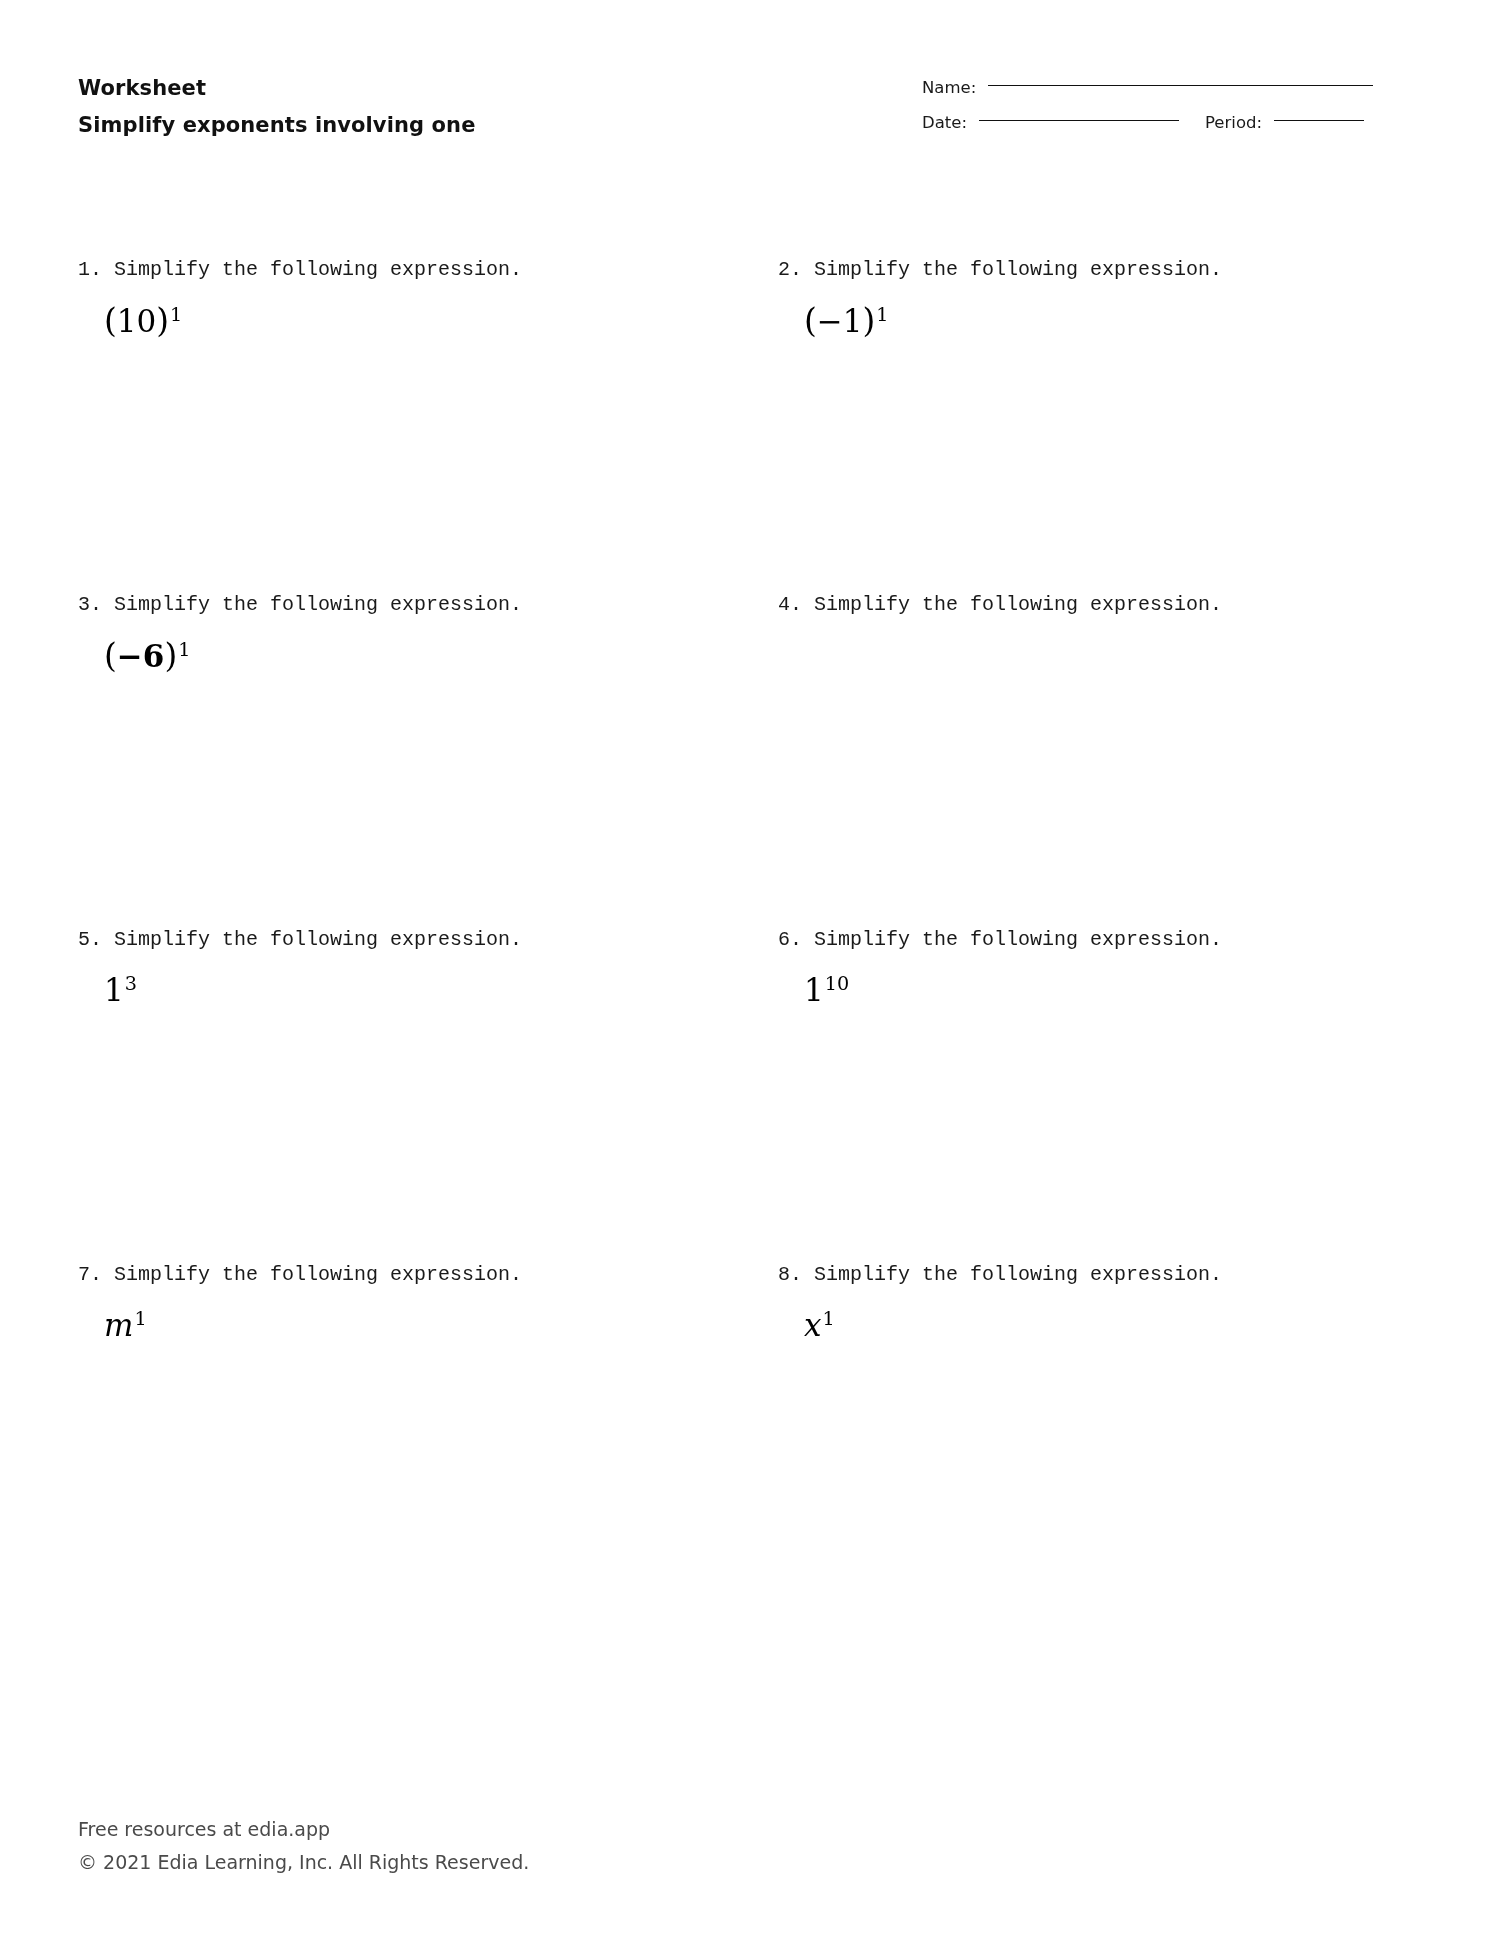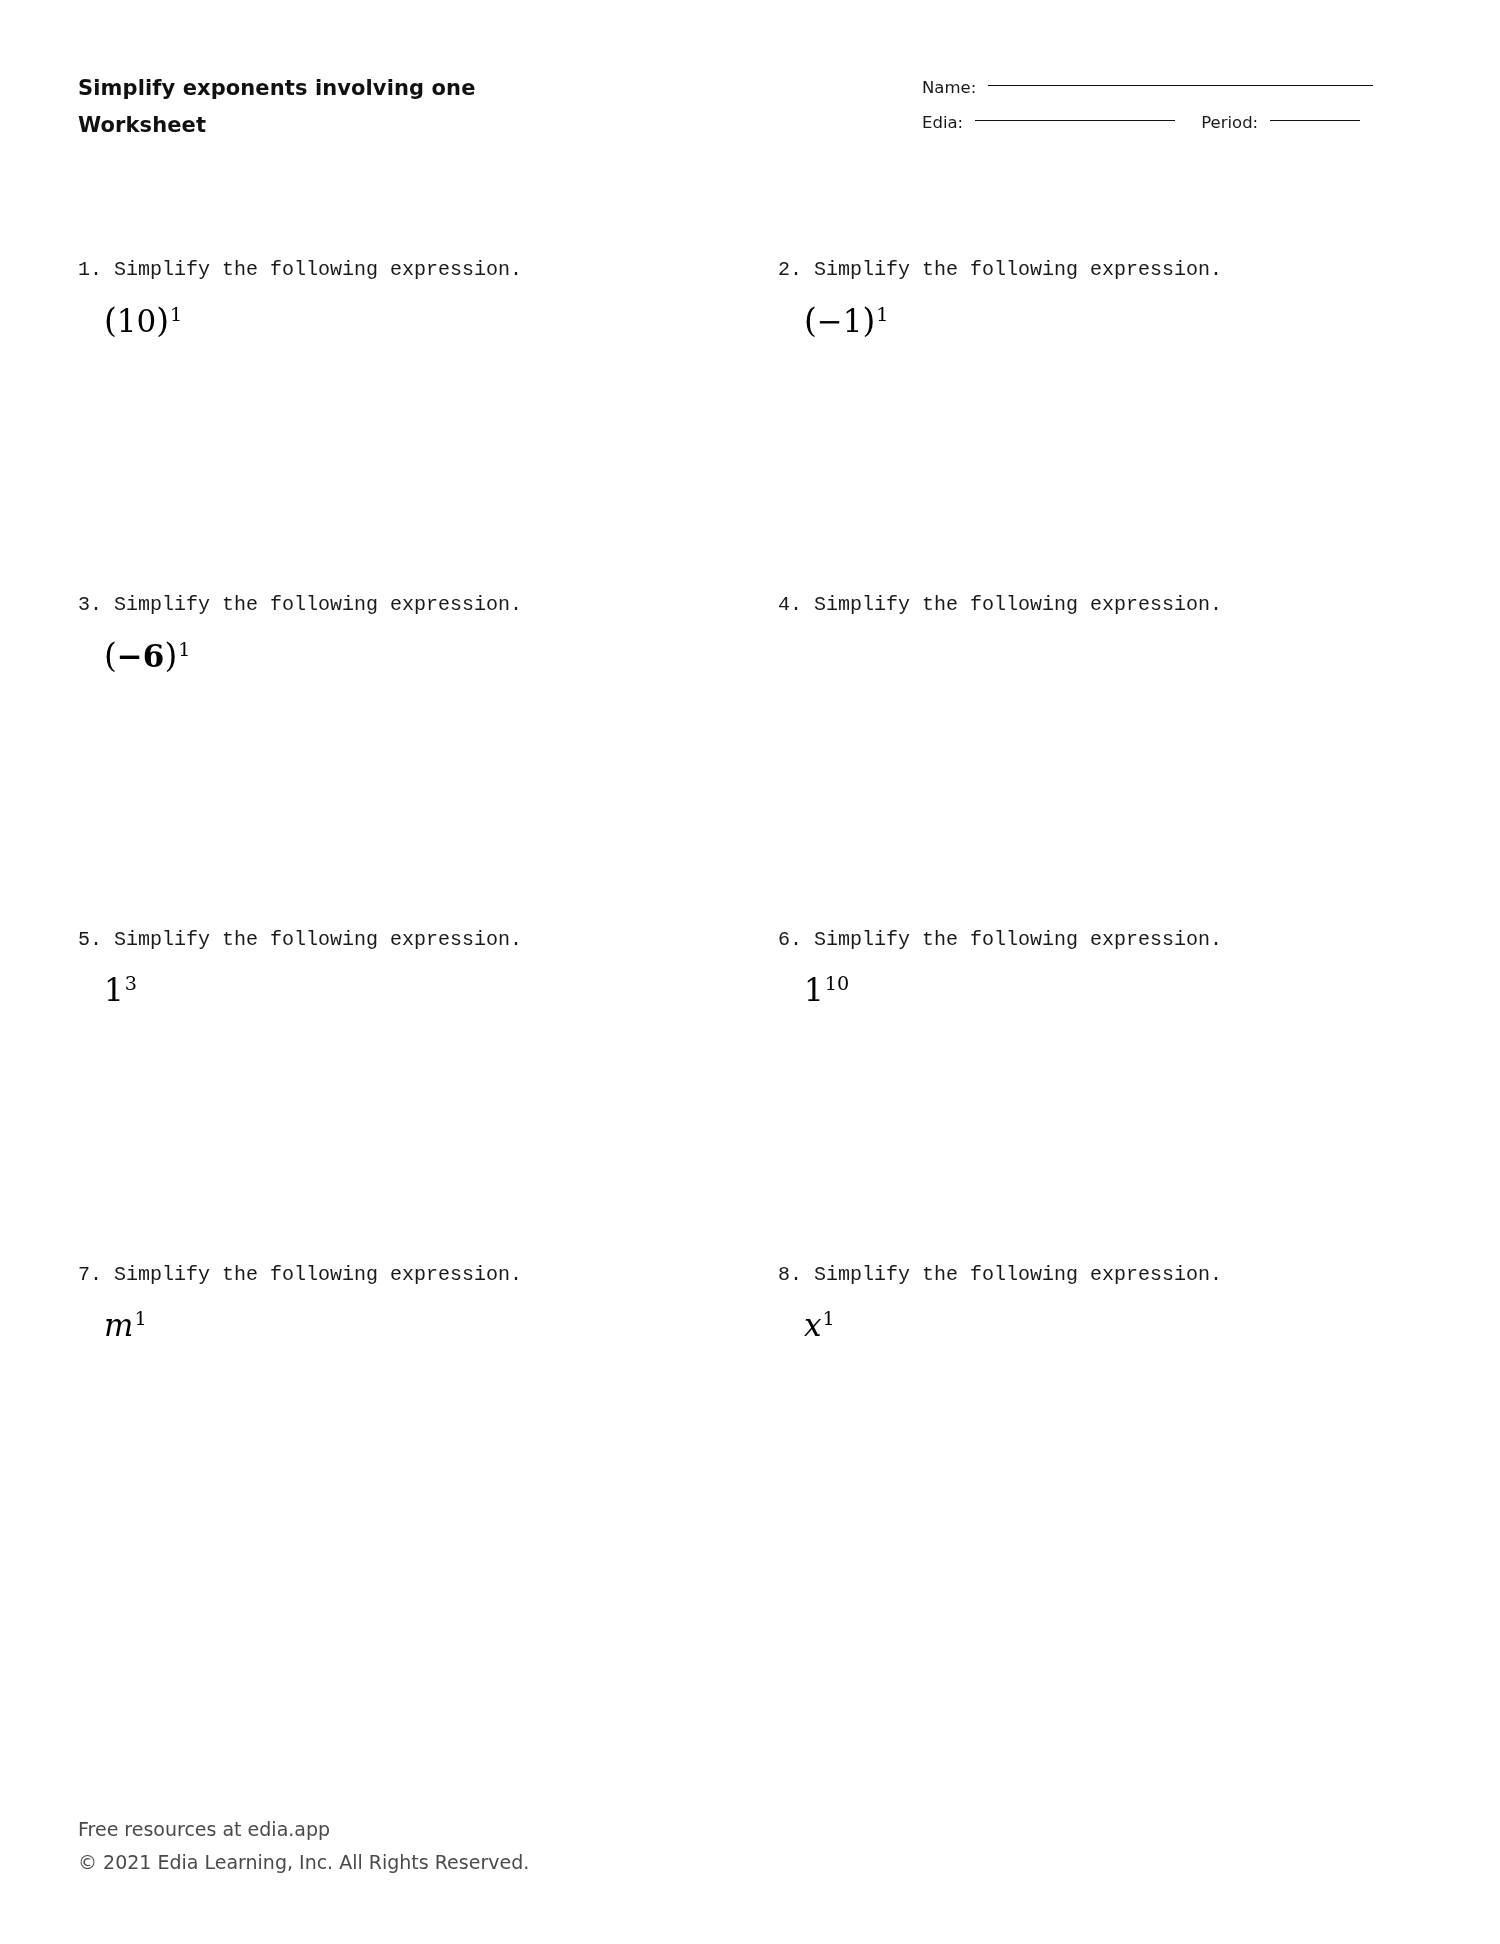--- a/index.html
+++ b/index.html
@@ -114,31 +114,31 @@
     color: #4a4a4a;
   }
 </style>
 </head>
 <body>
 
 <div class="page">
 
   <div class="header">
     <div class="title-block">
+      <div class="title-line">Worksheet</div>
       <div class="title-line">Simplify exponents involving one</div>
-      <div class="title-line">Worksheet</div>
     </div>
 
     <div class="meta-block">
       <div class="meta-row">
         <span class="meta-label">Name:</span>
         <span class="rule name"></span>
       </div>
       <div class="meta-row">
-        <span class="meta-label">Edia:</span>
+        <span class="meta-label">Date:</span>
         <span class="rule date"></span>
         <span class="meta-label period">Period:</span>
         <span class="rule period"></span>
       </div>
     </div>
   </div>
 
   <div class="problems">
 
     <div class="problem">

